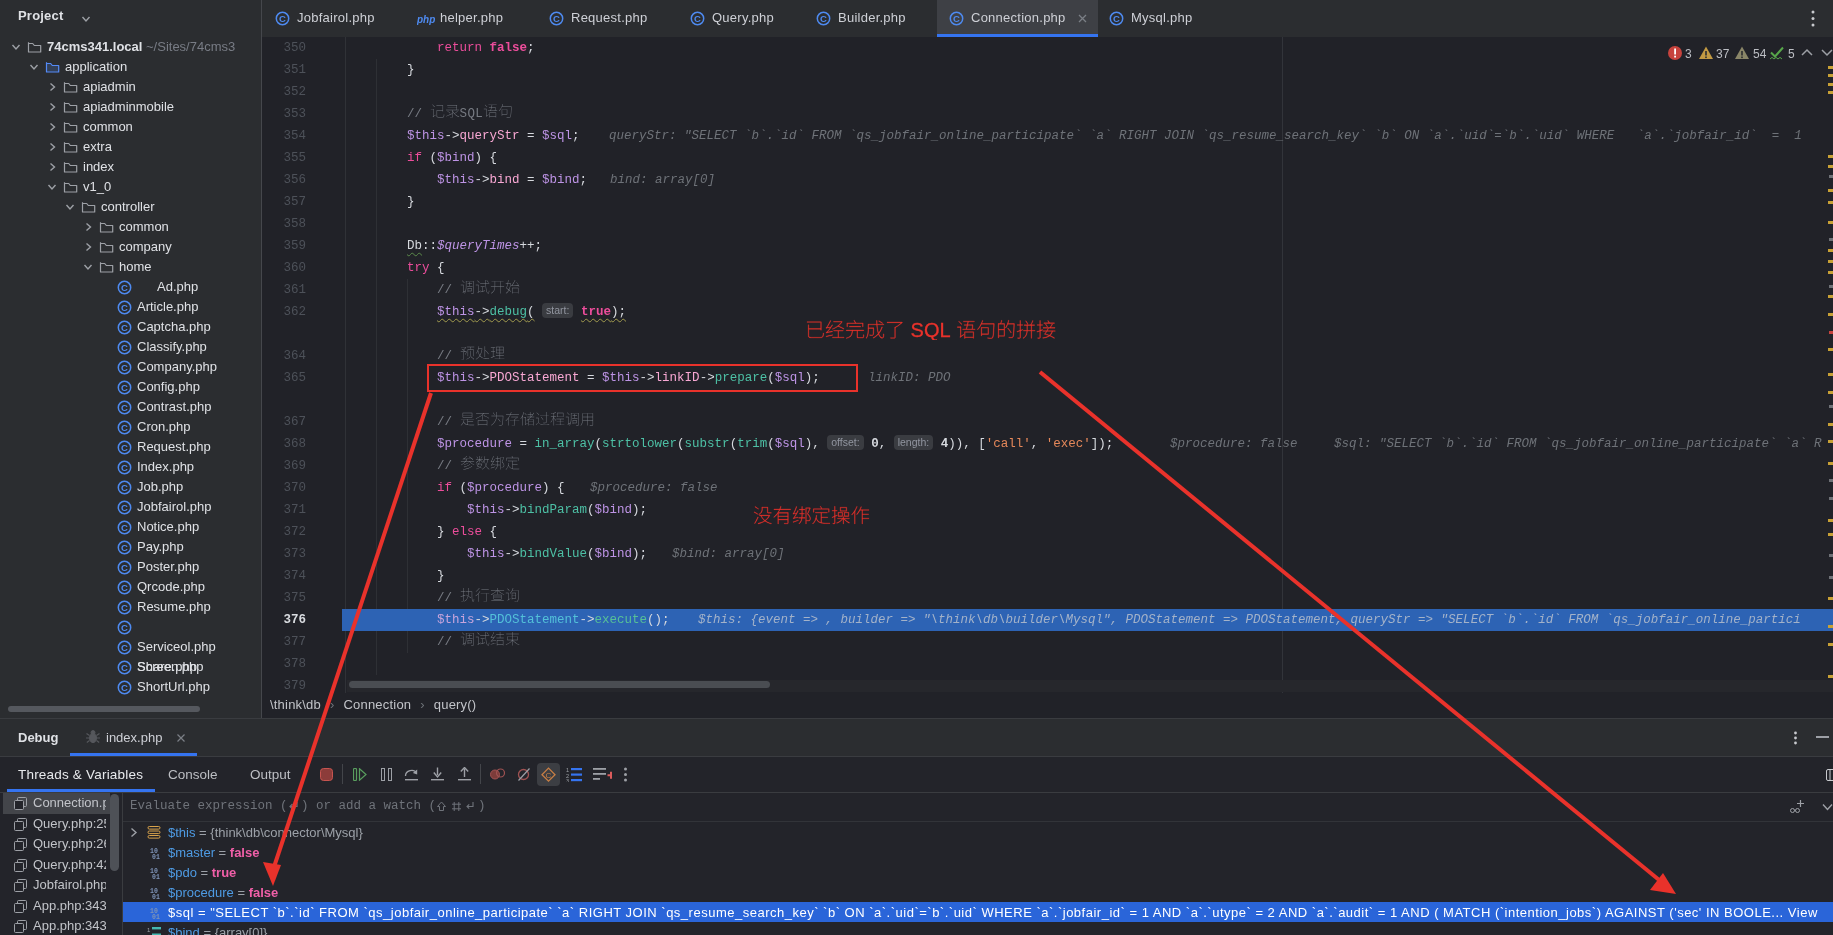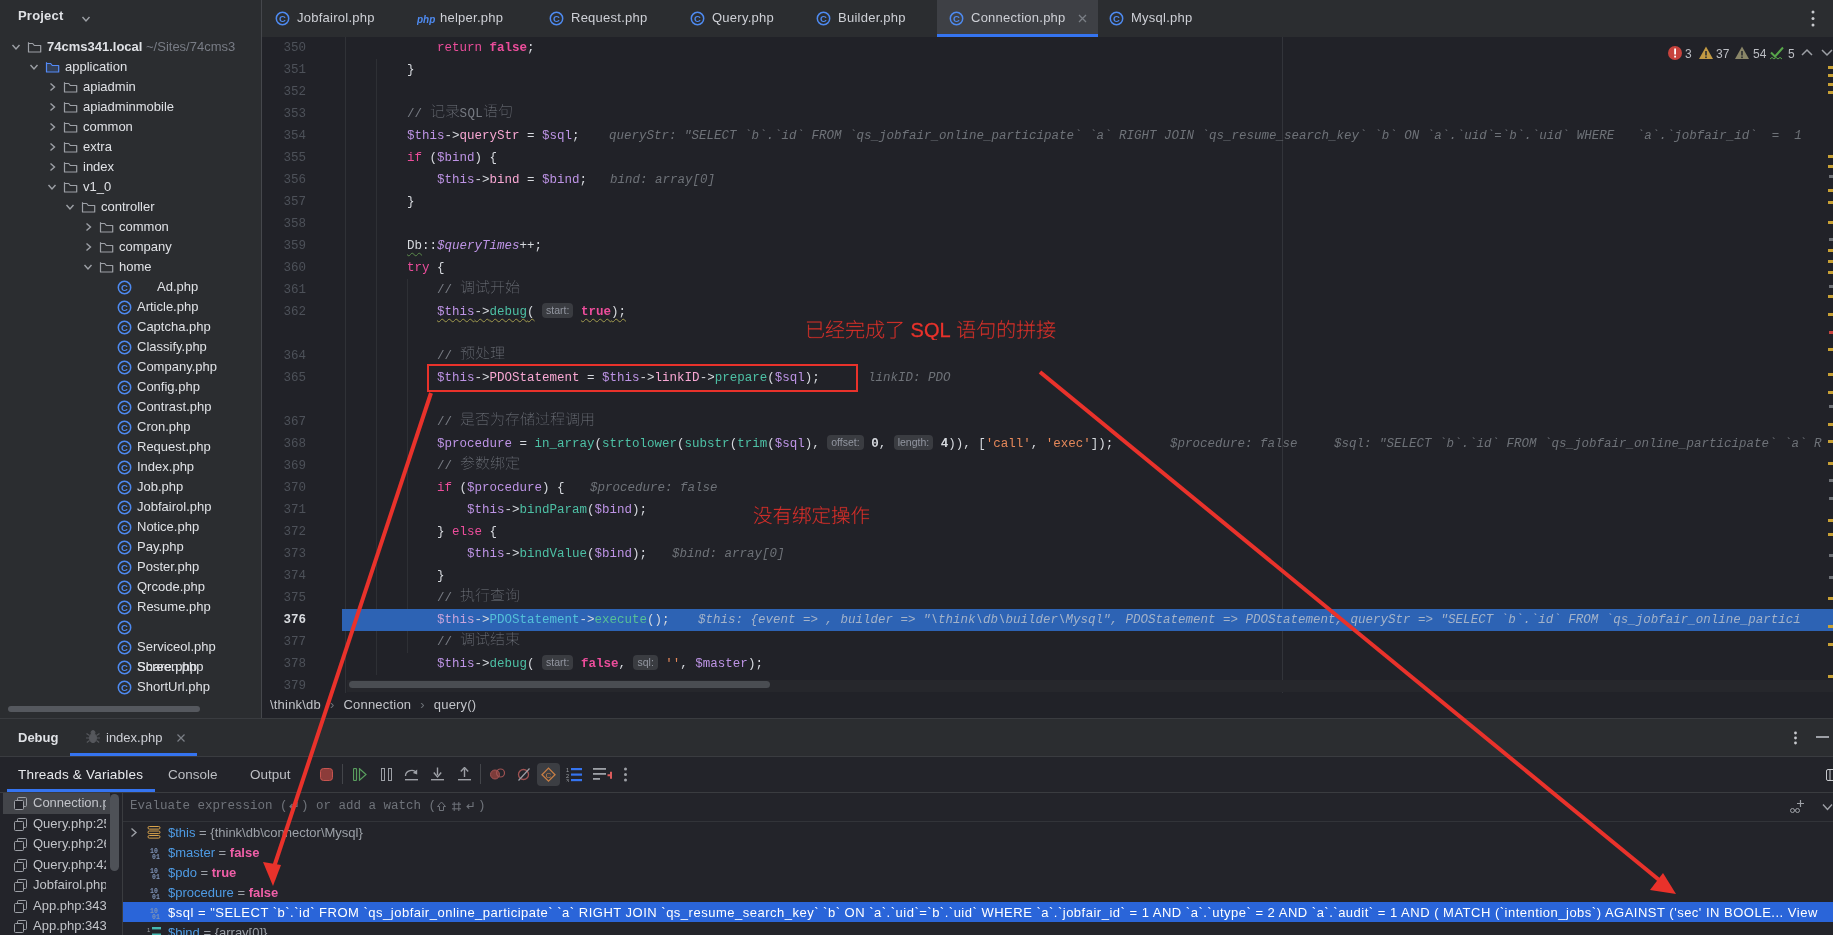--- a/index.html
+++ b/index.html
@@ -368,21 +368,21 @@
             <use href="#u67E5" transform="translate(2000,0) scale(1,-1)"></use>
             <use href="#u8BE2" transform="translate(3000,0) scale(1,-1)"></use>
           </svg></span></span></div>
 <div class="row" style="top:572px;width:1571px"><div class="ln" style="color:#d8dbdf;font-weight:bold">376</div><span class="code">            <span class="v" style="color:#c8a5dc">$this</span>-&gt;<span class="p" style="color:#53c1d9">PDOStatement</span>-&gt;<span class="m" style="color:#57c098">execute</span>();</span><span class="hint" style="left:436px;color:#a3b2c9">$this: {event =&gt; , builder =&gt; "\think\db\builder\Mysql", PDOStatement =&gt; PDOStatement, queryStr =&gt; "SELECT `b`.`id` FROM `qs_jobfair_online_partici</span></div>
 <div class="row" style="top:594px;width:1571px"><div class="ln" style="">377</div><span class="code">            <span class="c">// <svg style="display:inline-block;vertical-align:-1.9px;" width="60.0" height="15.5" viewBox="0 -900 4000 1030" fill="#787c84">
             <use href="#u8C03" transform="translate(0,0) scale(1,-1)"></use>
             <use href="#u8BD5" transform="translate(1000,0) scale(1,-1)"></use>
             <use href="#u7ED3" transform="translate(2000,0) scale(1,-1)"></use>
             <use href="#u675F" transform="translate(3000,0) scale(1,-1)"></use>
           </svg></span></span></div>
-<div class="row" style="top:616px;width:1571px"><div class="ln" style="">378</div><span class="code">            <span class="v">$this</span>-&gt;<span class="m">debug</span>( <span class="badge">start:</span> <span class="kb">false</span>, <span class="badge">sql:</span> <span class="s">''</span>, <span class="v">$master</span>);</span></div>
+<div class="row" style="top:616px;width:1571px"><div class="ln" style="">378</div></div>
 <div class="row" style="top:638px;width:1571px"><div class="ln" style="">379</div><span class="code"></span></div>
 <div class="abs" style="left:85px;top:643px;width:1486px;height:12px;background:#26272c"></div>
 <div class="abs" style="left:87px;top:644px;width:421px;height:7px;background:#4a4d52;border-radius:4px"></div>
 </div>
 <div class="abs" style="left:262px;top:693px;width:1571px;height:25px;background:#212228"></div>
 <div class="abs" style="left:270px;top:697px;font-size:13px;color:#c2c4c9;letter-spacing:.2px">\think\db<span style="color:#6e7278;margin:0 9px">›</span>Connection<span style="color:#6e7278;margin:0 9px">›</span>query()</div>
 <svg class="abs" style="left:1666px;top:44px" width="167" height="18" viewBox="0 0 167 18">
 <circle cx="9" cy="9" r="7" fill="#c7433d"></circle>
     <rect x="8.2" y="4.5" width="1.8" height="6" fill="#fff"></rect>
     <rect x="8.2" y="11.7" width="1.8" height="1.8" fill="#fff"></rect>

